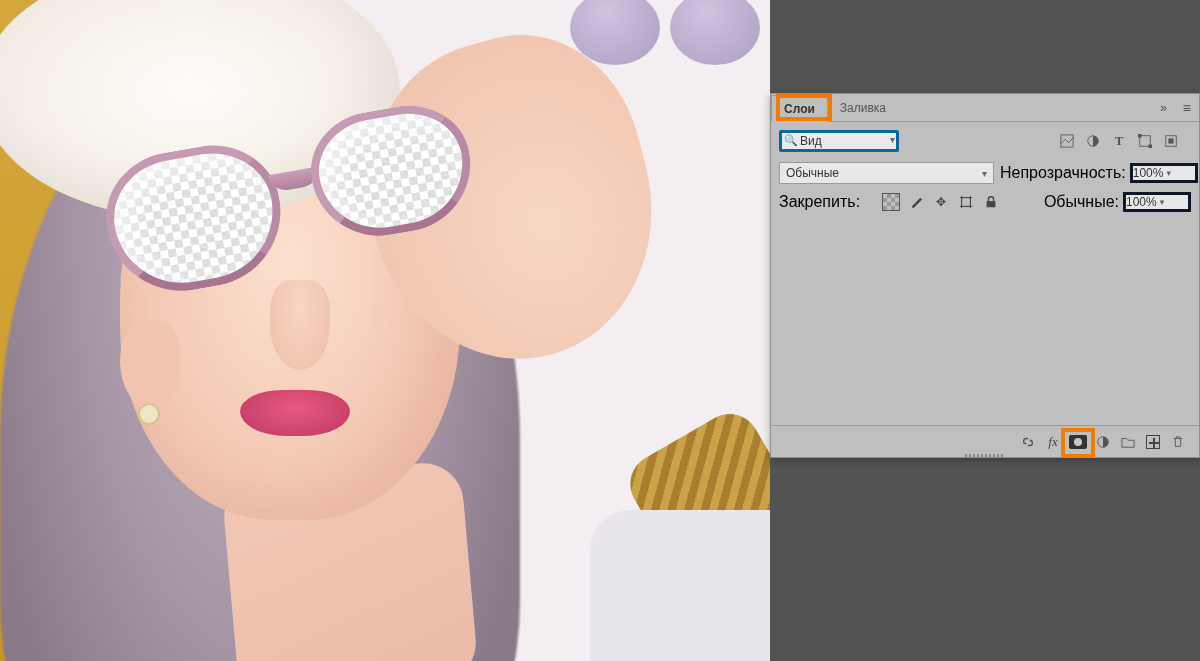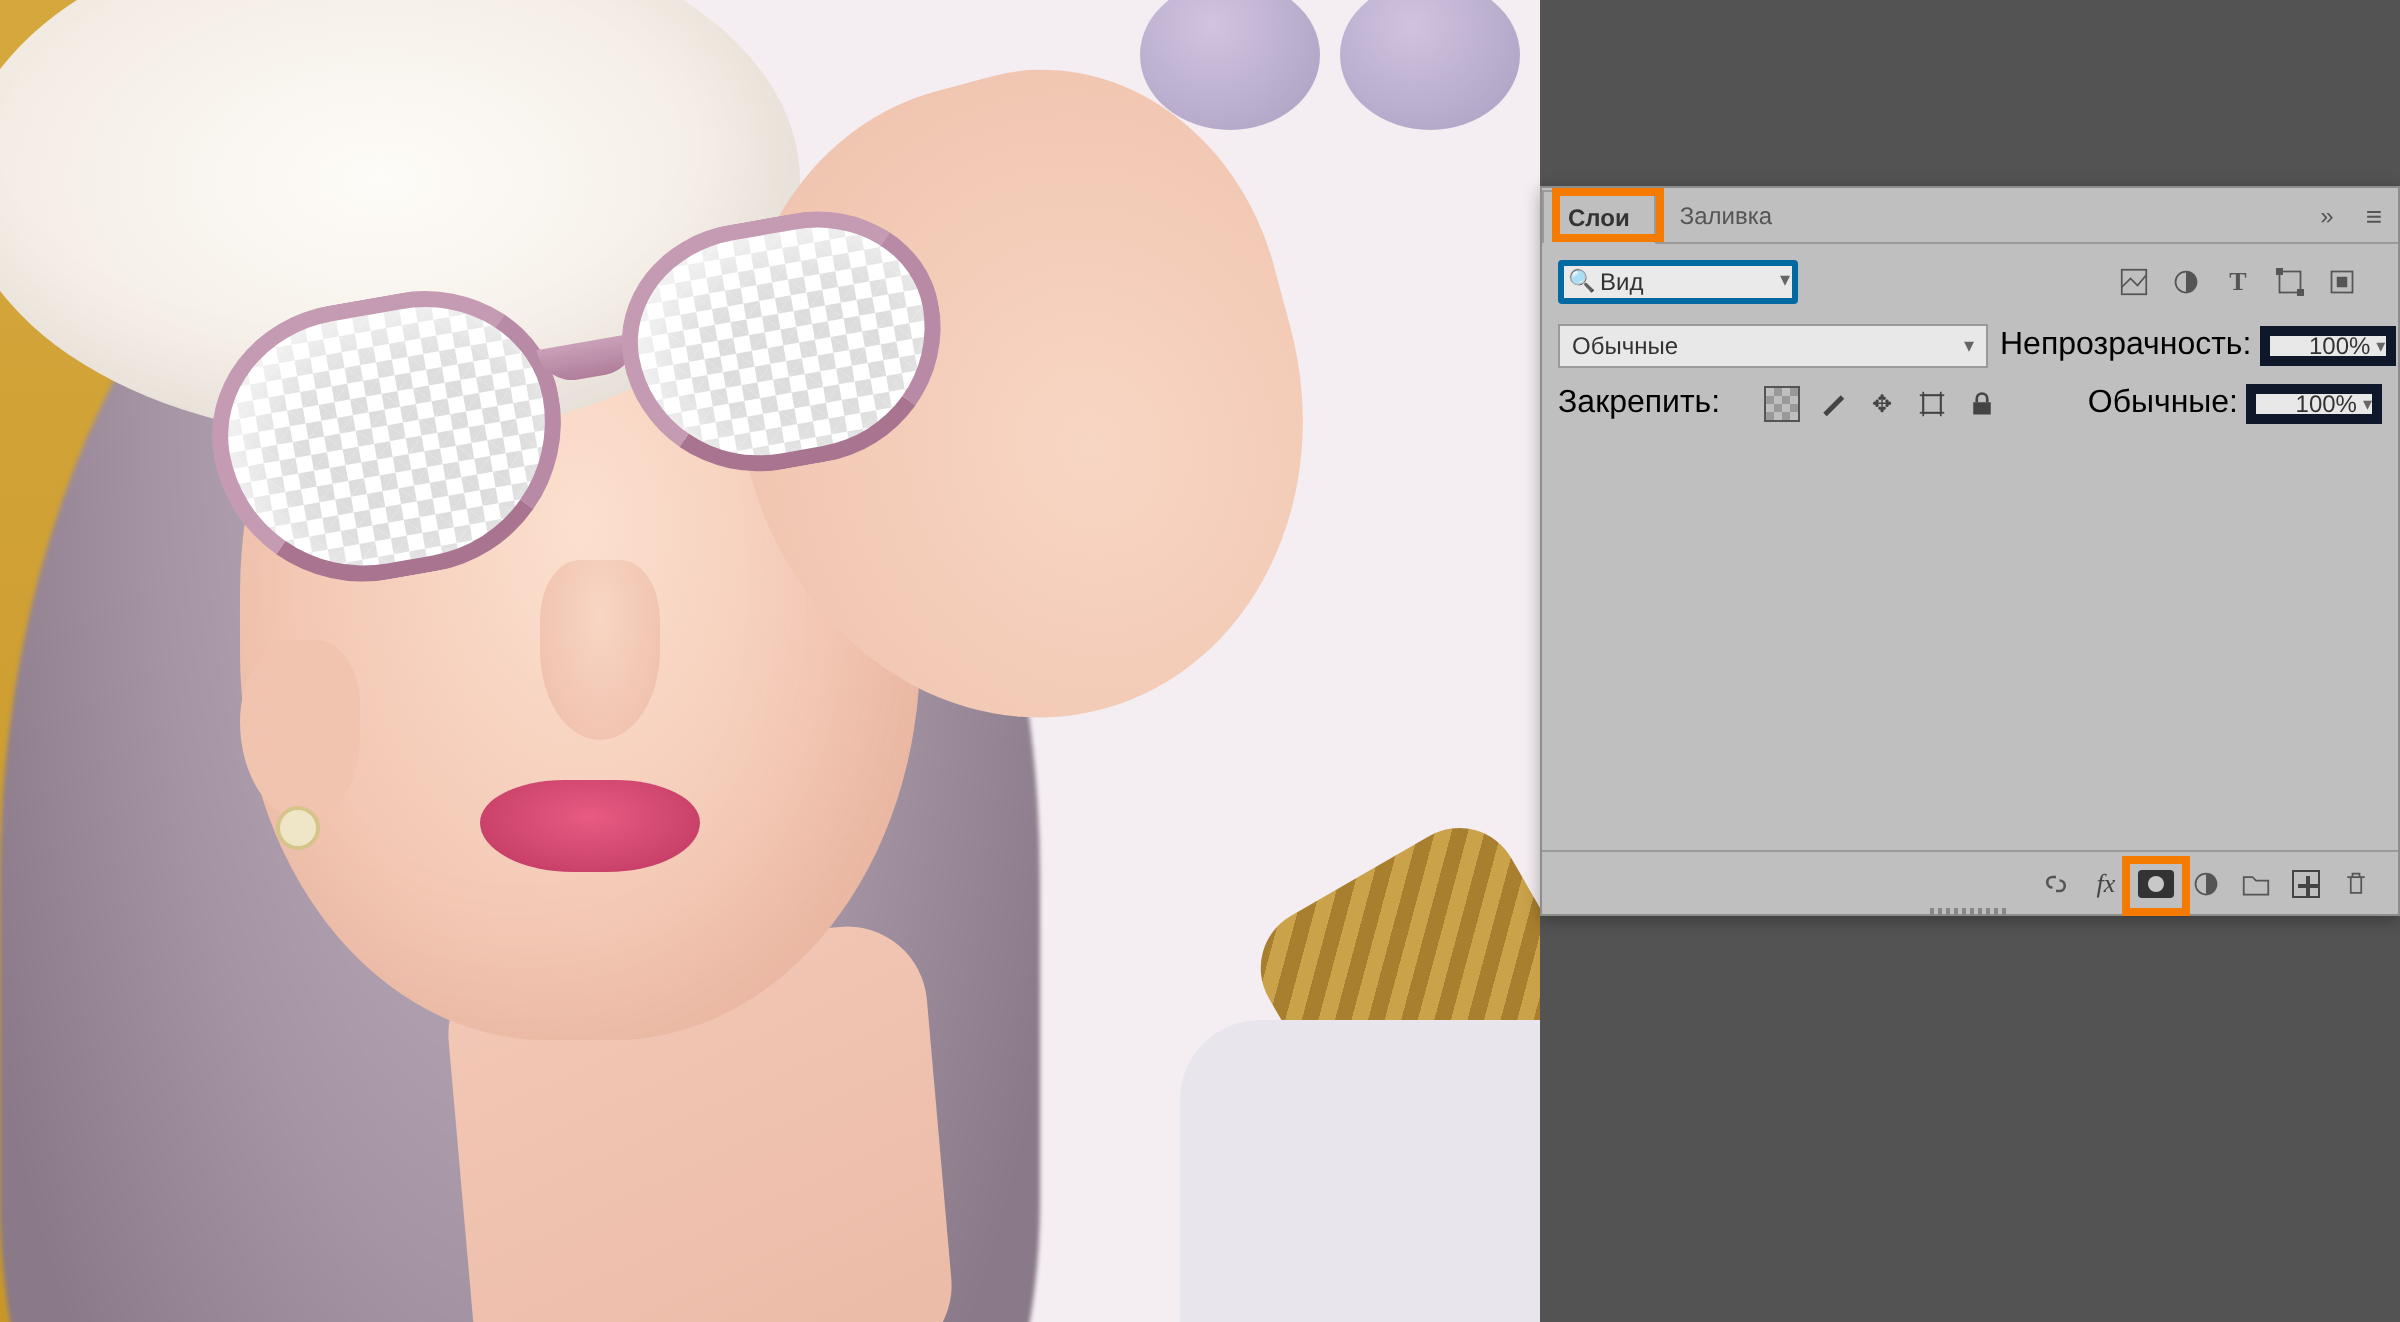--- a/index.html
+++ b/index.html
@@ -216,22 +216,22 @@
     flex: 0 0 215px; height: 22px;
     background:#e8e8e8; border:1px solid #9a9a9a;
     padding: 0 6px; font-size:12px;
     display:flex; align-items:center; justify-content:space-between;
     cursor:pointer;
   }
   .blend-select .dd{ font-size:10px; color:#666; }
 
   .label { font-size:16px; color:#000000; }
   .value-box {
-    width: 68px; height: 20px; background:#e8e8e8; border:5px solid #0f172a;
-    display:flex; align-items:center; justify-content:flex-end; font-size:12px;
+    width: 68px; height: 20px; background:#e8e8e8; border:3px solid #0f172a;
+    display:flex; align-items:center; justify-content:flex-start; font-size:12px;
     cursor:pointer;
   }
   .value-box .dd { margin-left:3px; font-size:9px; color:#666;}
 
   .row.opacity { justify-content: space-between; padding-top: 6px;}
   .row.lock    { justify-content: space-between; }
 
   .lock-icons { display:flex; gap:7px; align-items:center; }
   .lock-icons .licon{
     width:18px; height:18px; display:flex; align-items:center; justify-content:center;

